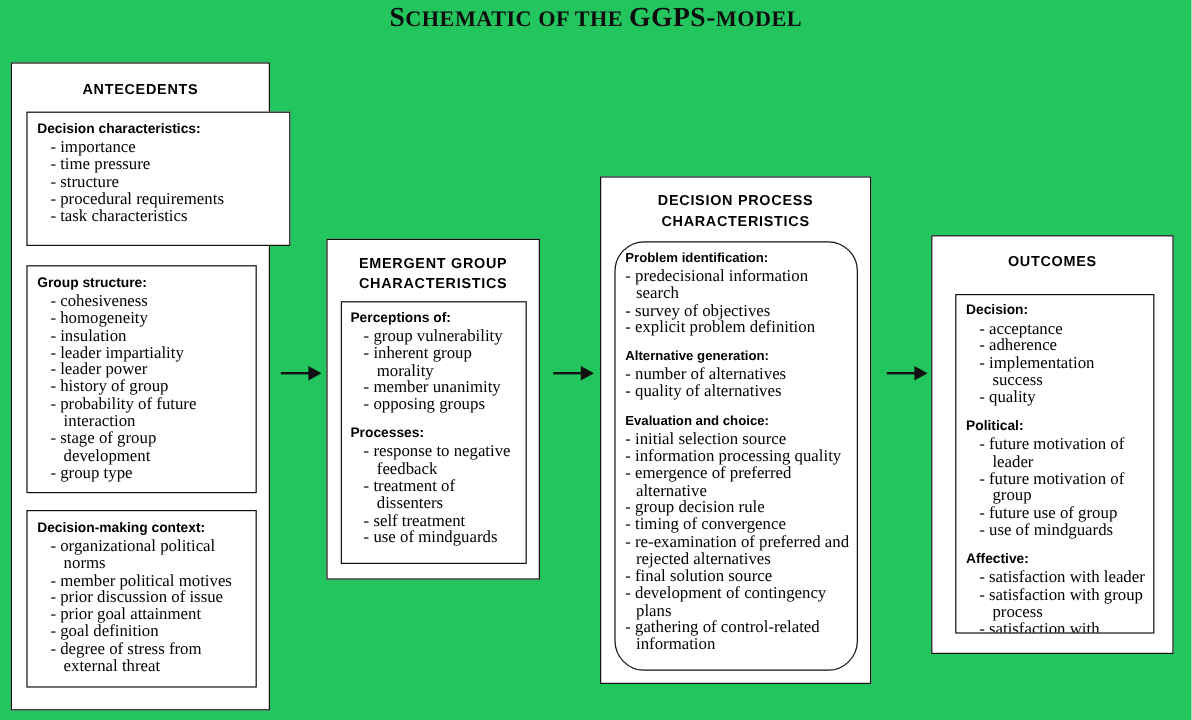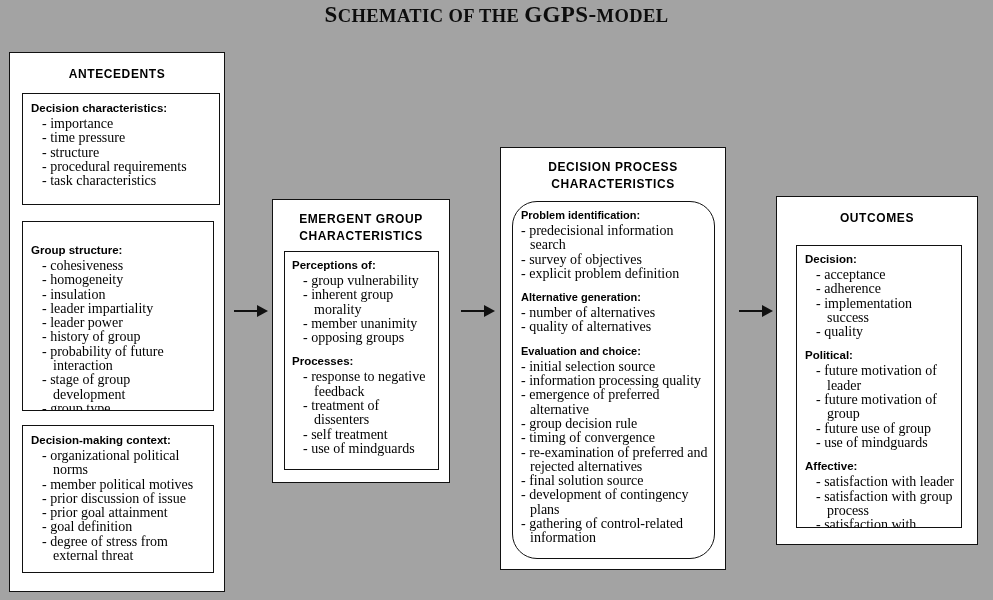--- a/index.html
+++ b/index.html
@@ -6,21 +6,21 @@
   html, body {
     margin: 0; padding: 0;
     width: 993px; height: 600px;
     background: #ffffff;
     overflow: hidden;
   }
   #canvas {
     position: relative;
     width: 993px;
     height: 600px;
-    background: #a3a3a3;
+    background: #22c55e;
   }
 
   
   .title {
     position: absolute;
     left: 0; top: 2px;
     width: 993px;
     text-align: center;
     font-family: "Liberation Serif", "DejaVu Serif", serif;
     font-size: 23px;
@@ -112,32 +112,32 @@
 
 <div id="canvas">
 
   <div class="title">
     <span class="cap">S</span><span class="sc">CHEMATIC OF THE </span><span class="big">GGPS</span><span class="big">-</span><span class="sc">MODEL</span>
   </div>
 
   <div class="panel" style="left:9px; top:52px; width:216px; height:540px;">
     <div class="panel-title" style="margin-top:13px;">ANTECEDENTS</div>
 
-    <div class="box" style="left:12px; top:40px; width:198px; height:112px; padding:7px 24px 6px 8px;">
+    <div class="box" style="left:12px; top:40px; width:220px; height:112px; padding:7px 24px 6px 8px;">
       <div class="grp-head">Decision characteristics:</div>
       <ul class="items">
         <li>- importance</li>
         <li>- time pressure</li>
         <li>- structure</li>
         <li>- procedural requirements</li>
         <li>- task characteristics</li>
       </ul>
     </div>
 
-    <div class="box" style="left:12px; top:168px; width:192px; height:190px; padding:21px 8px 6px 8px;">
+    <div class="box" style="left:12px; top:168px; width:192px; height:190px; padding:7px 8px 6px 8px;">
       <div class="grp-head">Group structure:</div>
       <ul class="items">
         <li>- cohesiveness</li>
         <li>- homogeneity</li>
         <li>- insulation</li>
         <li>- leader impartiality</li>
         <li>- leader power</li>
         <li>- history of group</li>
         <li>- probability of future
    interaction</li>

